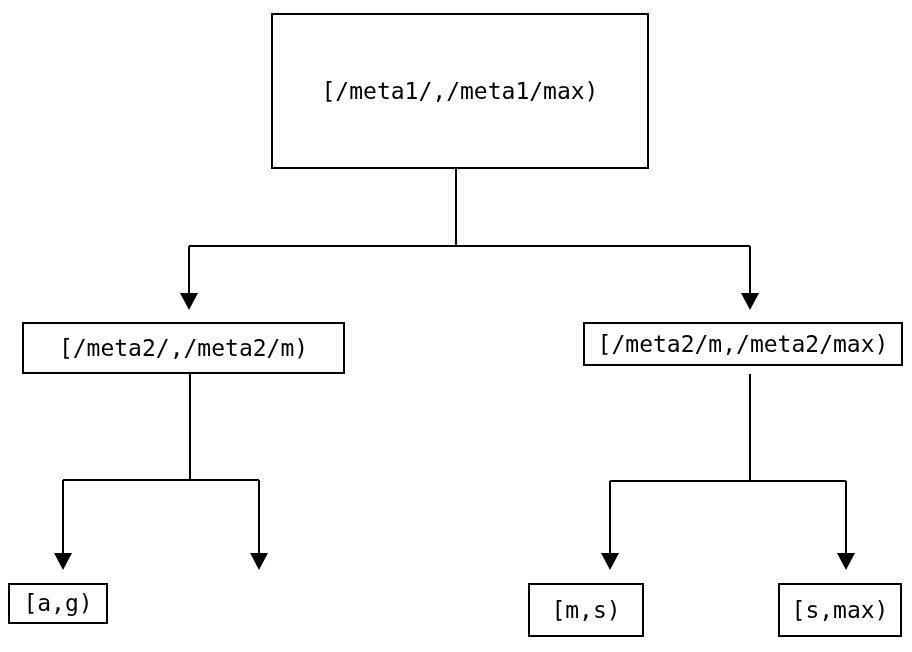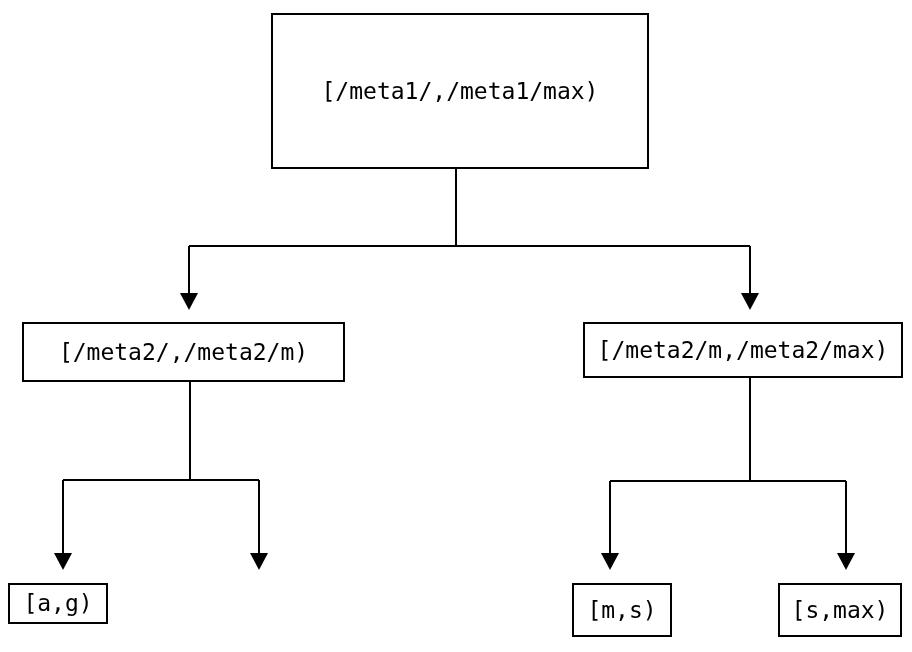--- a/index.html
+++ b/index.html
@@ -32,25 +32,25 @@
     background: #ffffff;
     display: flex;
     align-items: center;
     justify-content: center;
     font-size: 23px;
     line-height: 1;
     color: var(--text, #000000);
     white-space: pre;
   }
   #node-root  { left: 259px; top: 13px;  width: 378px; height: 156px; margin-left: 12px; }
-  #node-left  { left: 22px;  top: 322px; width: 323px; height: 60px; }
-  #node-right { left: 583px; top: 322px; width: 320px; height: 56px; }
+  #node-left  { left: 22px;  top: 322px; width: 323px; height: 52px; }
+  #node-right { left: 583px; top: 322px; width: 320px; height: 44px; }
   #node-ag    { left: 8px;   top: 583px; width: 100px; height: 41px; }
   #node-gm    { left: 205px; top: 583px; width: 97px;  height: 54px; }
-  #node-ms    { left: 572px; top: 583px; width: 100px;  height: 54px; }
+  #node-ms    { left: 528px; top: 583px; width: 116px;  height: 54px; }
   #node-smax  { left: 778px; top: 583px; width: 124px; height: 54px; }
 </style>
 </head>
 <body>
 
 <div class="canvas">
 
   <svg class="connectors" viewBox="0 0 912 652" xmlns="http://www.w3.org/2000/svg">
 
     <g>

